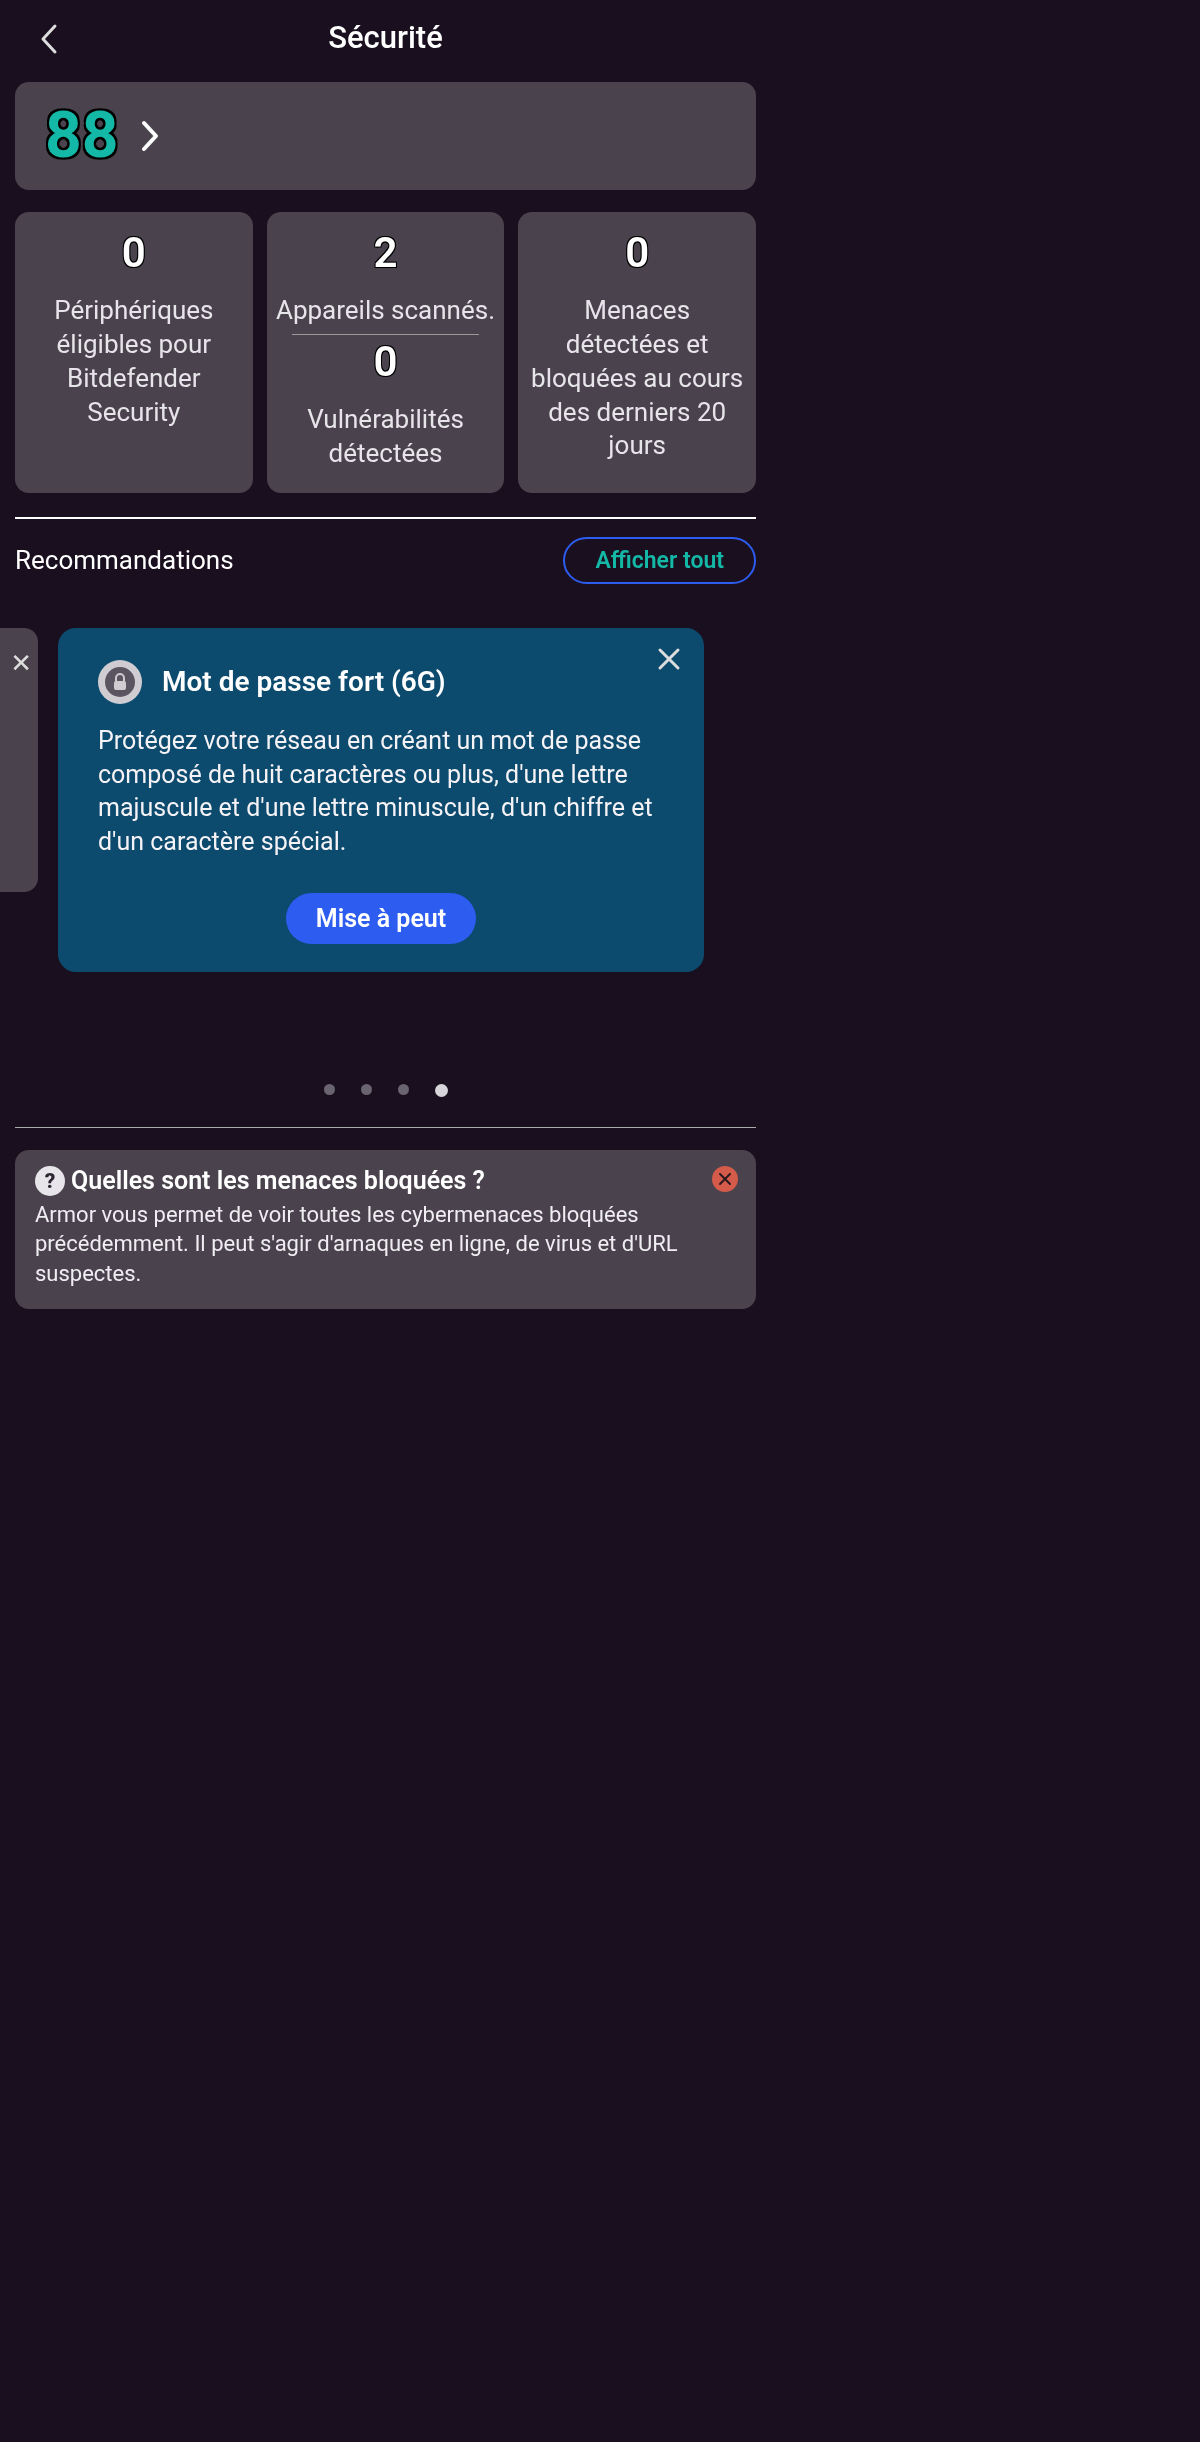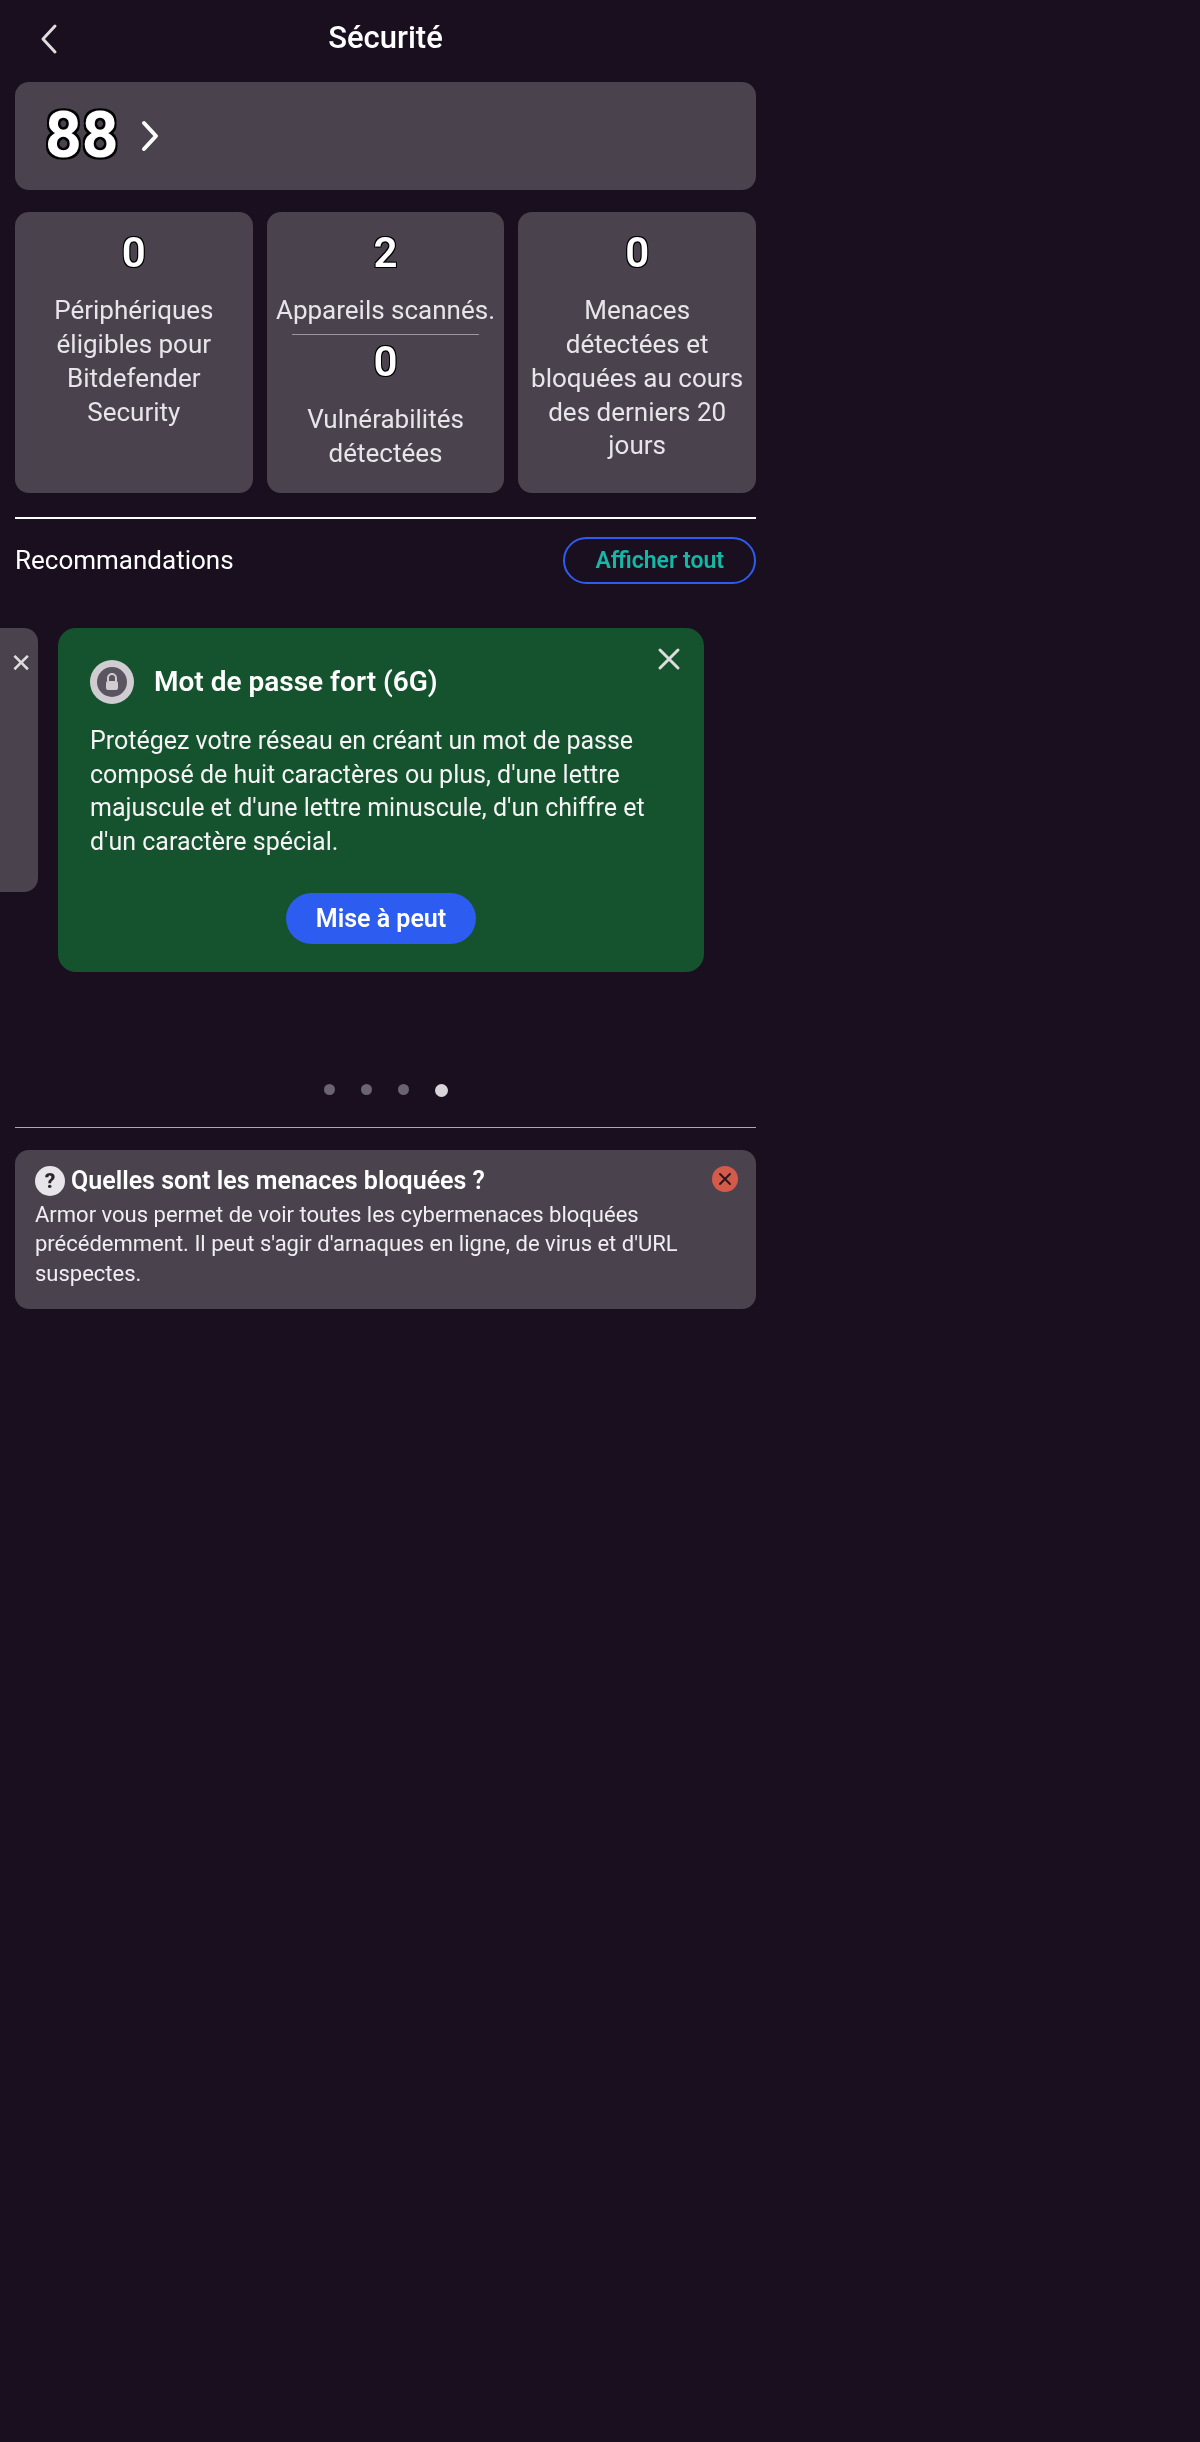--- a/index.html
+++ b/index.html
@@ -41,21 +41,21 @@
       border-radius: 14px;
       padding: 22px 30px;
       display: flex;
       align-items: center;
       gap: 22px;
       margin-top: 8px;
     }
     .score-number {
       font-size: 64px;
       font-weight: 700;
-      color: #ffffff;
+      color: #14b8a6;
       text-shadow: -2px -2px 0 #000, 2px -2px 0 #000, -2px 2px 0 #000, 2px 2px 0 #000;
       line-height: 1;
     }
     .score-text {
       flex: 1;
     }
     .score-status {
       font-size: 22px;
       font-weight: 400;
       margin-bottom: 2px;
@@ -152,23 +152,23 @@
     }
     .reco-peek .close-x {
       position: absolute;
       top: 20px;
       right: 6px;
       color: #ddd;
       font-size: 26px;
     }
     .reco-card {
       flex: 1;
-      background: #14532d;
+      background: #0c4a6e;
       border-radius: 18px;
-      padding: 32px 32px 28px;
+      padding: 32px 40px 28px;
       position: relative;
       margin-right: 52px;
     }
     .reco-close {
       position: absolute;
       top: 18px;
       right: 22px;
       color: #ddd;
       cursor: pointer;
     }

